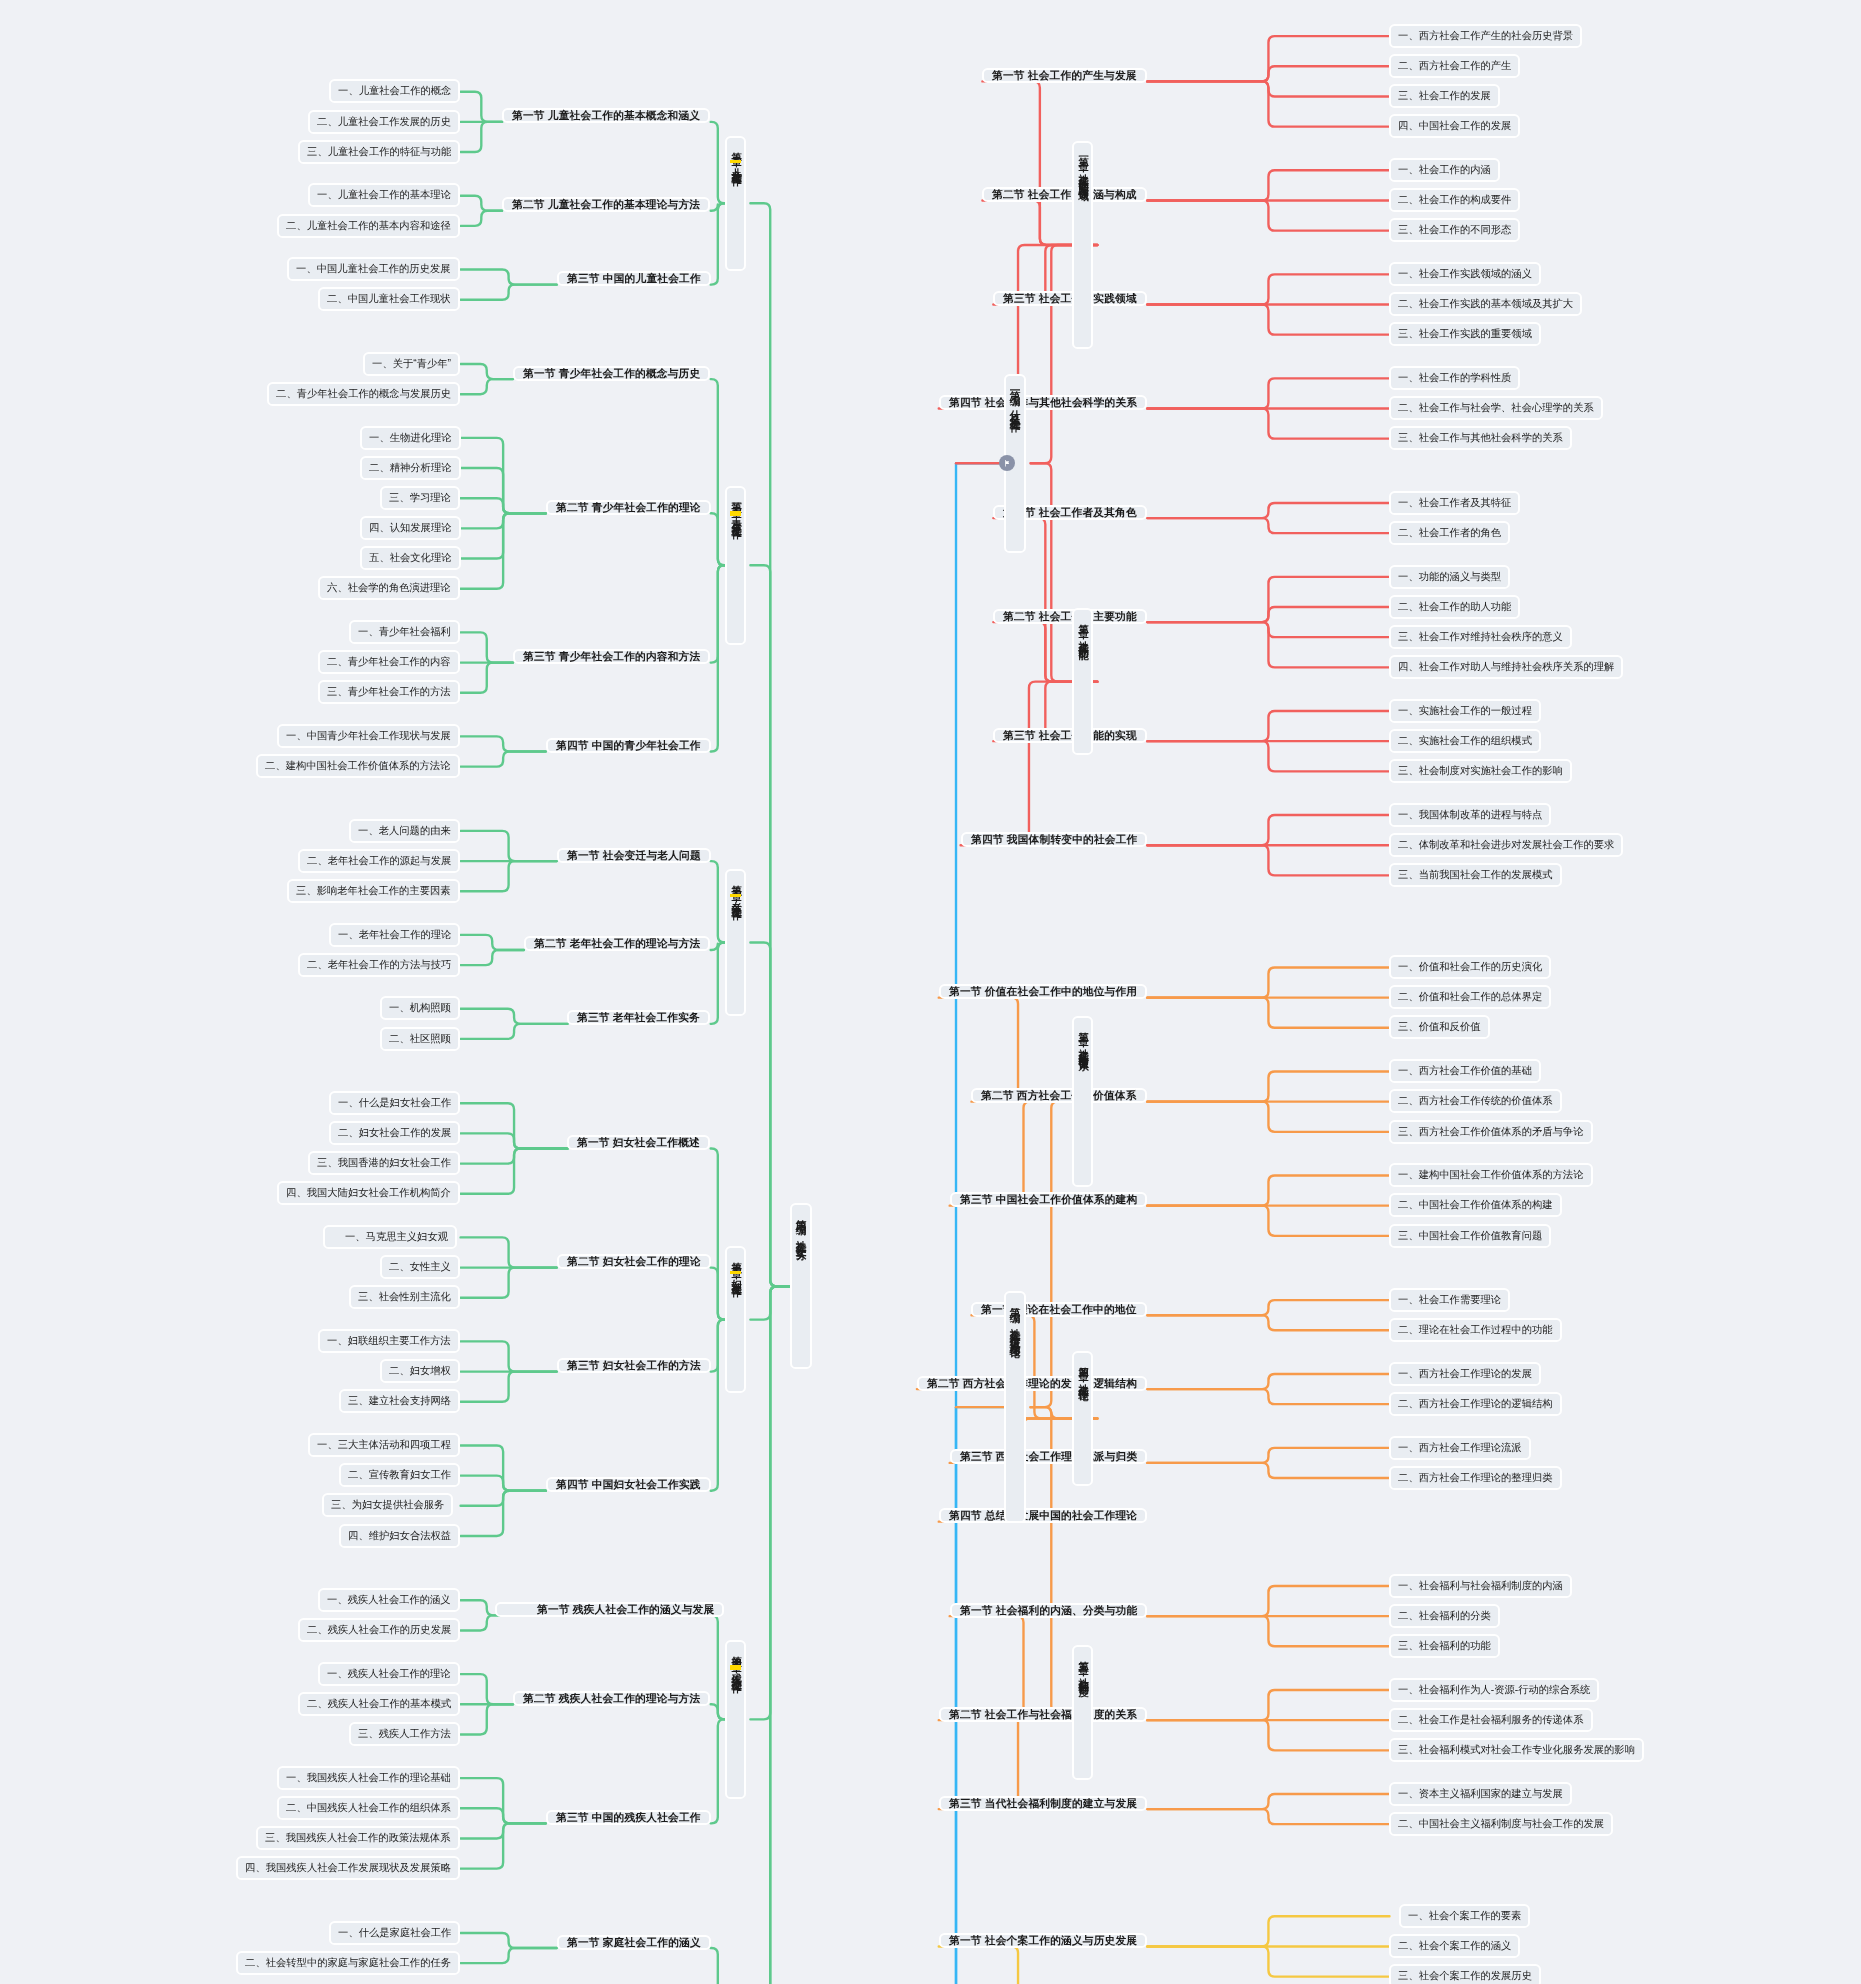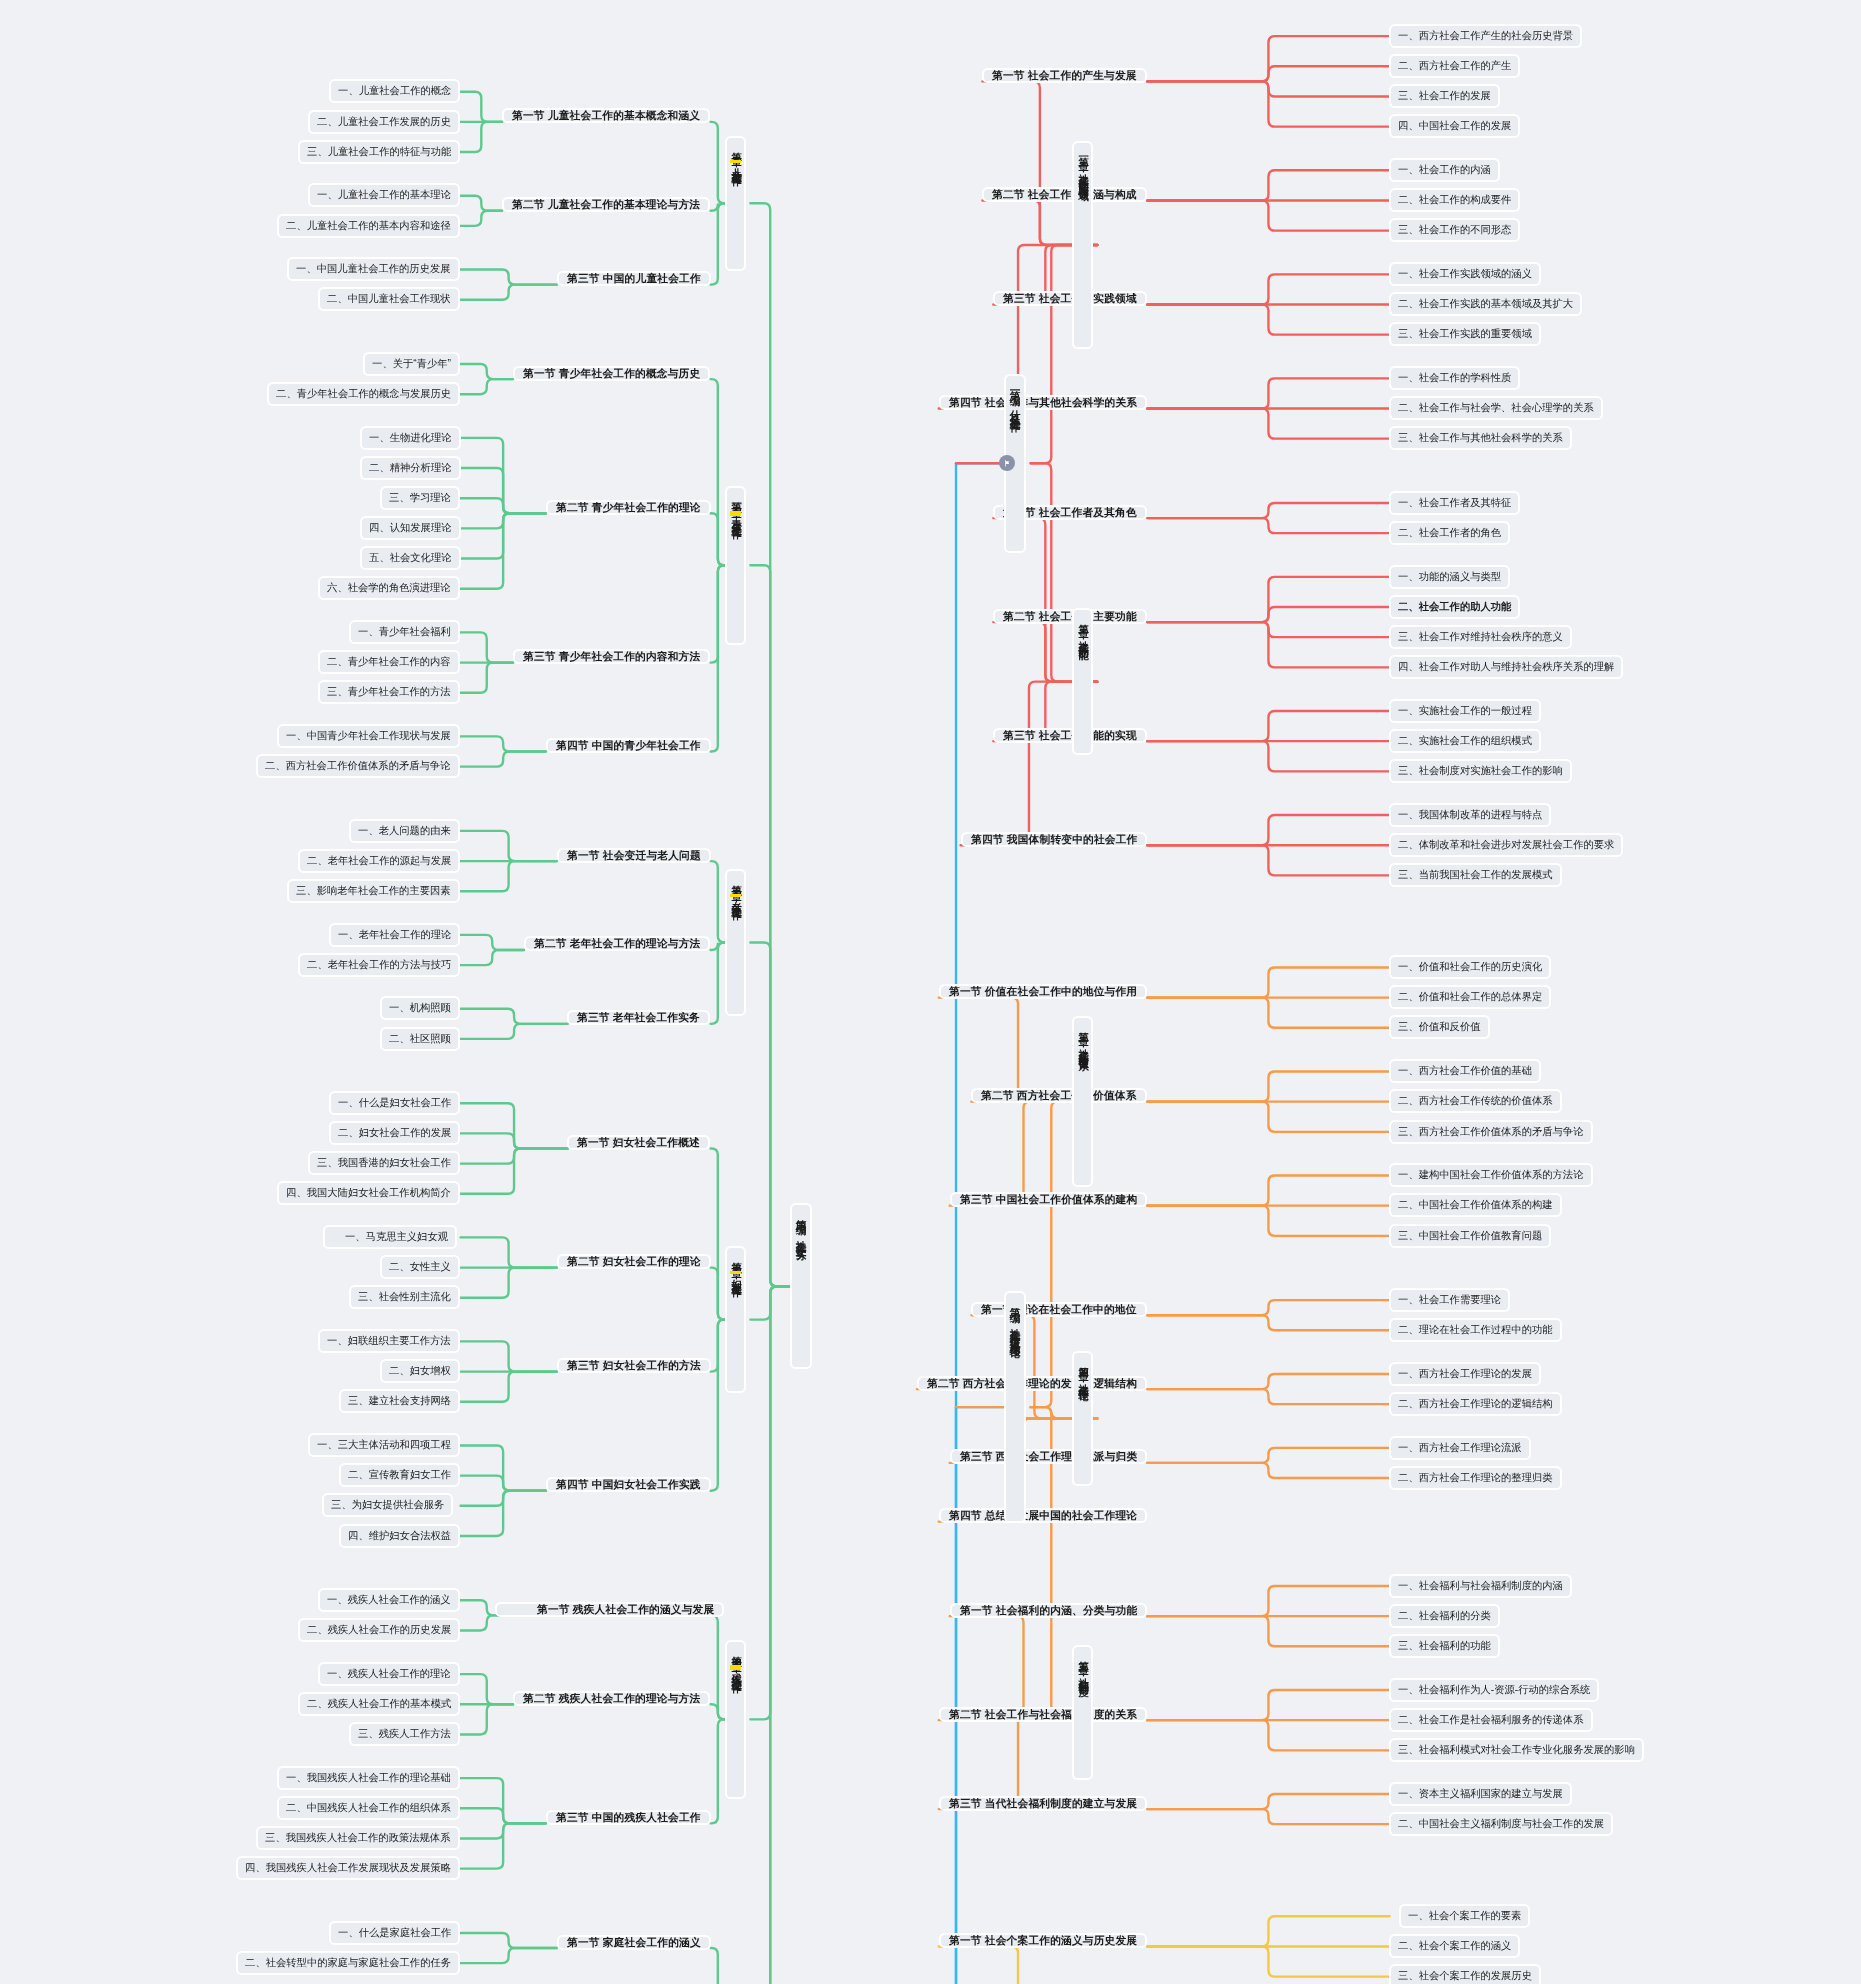--- a/index.html
+++ b/index.html
@@ -312,21 +312,21 @@
       <div class="node section" style="top: 395px; left: 939px;">第四节  社会工作与其他社会科学的关系</div>
       <div class="node chapter" style="height: 208px; top: 141px; left: 1072px;">
         <span>第一章</span>
         <span style="display:inline-block;height:10.3px"></span>
         <span>社会工作的内涵与工作领域</span>
       </div>
       <div class="node leaf" style="top: 491px; left: 1389px;">一、社会工作者及其特征</div>
       <div class="node leaf" style="top: 521px; left: 1389px;">二、社会工作者的角色</div>
       <div class="node section" style="top: 505px; left: 993px;">第一节  社会工作者及其角色</div>
       <div class="node leaf" style="top: 565px; left: 1389px;">一、功能的涵义与类型</div>
-      <div class="node leaf" style="top: 595px; left: 1389px; font-weight: bold;">二、社会工作的助人功能</div>
+      <div class="node leaf" style="top: 595px; left: 1389px;">二、社会工作的助人功能</div>
       <div class="node leaf" style="top: 625px; left: 1389px;">三、社会工作对维持社会秩序的意义</div>
       <div class="node leaf" style="top: 655px; left: 1389px;">四、社会工作对助人与维持社会秩序关系的理解</div>
       <div class="node section" style="top: 609px; left: 993px;">第二节  社会工作的主要功能</div>
       <div class="node leaf" style="top: 699px; left: 1389px;">一、实施社会工作的一般过程</div>
       <div class="node leaf" style="top: 729px; left: 1389px;">二、实施社会工作的组织模式</div>
       <div class="node leaf" style="top: 759px; left: 1389px;">三、社会制度对实施社会工作的影响</div>
       <div class="node section" style="top: 728px; left: 993px;">第三节  社会工作功能的实现</div>
       <div class="node leaf" style="top: 803px; left: 1389px;">一、我国体制改革的进程与特点</div>
       <div class="node leaf" style="top: 833px; left: 1389px;">二、体制改革和社会进步对发展社会工作的要求</div>
       <div class="node leaf" style="top: 863px; left: 1389px;">三、当前我国社会工作的发展模式</div>
@@ -419,21 +419,21 @@
       <div class="node leaf" style="top: 486px; left: 380px;">三、学习理论</div>
       <div class="node leaf" style="top: 516px; left: 360px;">四、认知发展理论</div>
       <div class="node leaf" style="top: 546px; left: 360px;">五、社会文化理论</div>
       <div class="node leaf" style="top: 576px; left: 318px;">六、社会学的角色演进理论</div>
       <div class="node section" style="top: 500px; left: 546px;">第二节  青少年社会工作的理论</div>
       <div class="node leaf" style="top: 620px; left: 349px;">一、青少年社会福利</div>
       <div class="node leaf" style="top: 650px; left: 318px;">二、青少年社会工作的内容</div>
       <div class="node leaf" style="top: 680px; left: 318px;">三、青少年社会工作的方法</div>
       <div class="node section" style="top: 649px; left: 513px;">第三节  青少年社会工作的内容和方法</div>
       <div class="node leaf" style="top: 724px; left: 277px;">一、中国青少年社会工作现状与发展</div>
-      <div class="node leaf" style="top: 754px; left: 256px;">二、西方社会工作价值体系的矛盾与争论</div>
+      <div class="node leaf" style="top: 754px; left: 256px;">二、建构中国社会工作价值体系的方法论</div>
       <div class="node section" style="top: 738px; left: 546px;">第四节  中国的青少年社会工作</div>
       <div class="node chapter" style="height: 159px; top: 486px; left: 725px;">
         <span>第十一章</span>
         <span style="display:inline-block;height:10.3px"></span>
         <span class="hl">青少年</span>
         <span>社会工作</span>
       </div>
       <div class="node leaf" style="top: 819px; left: 349px;">一、老人问题的由来</div>
       <div class="node leaf" style="top: 849px; left: 298px;">二、老年社会工作的源起与发展</div>
       <div class="node leaf" style="top: 879px; left: 287px;">三、影响老年社会工作的主要因素</div>

